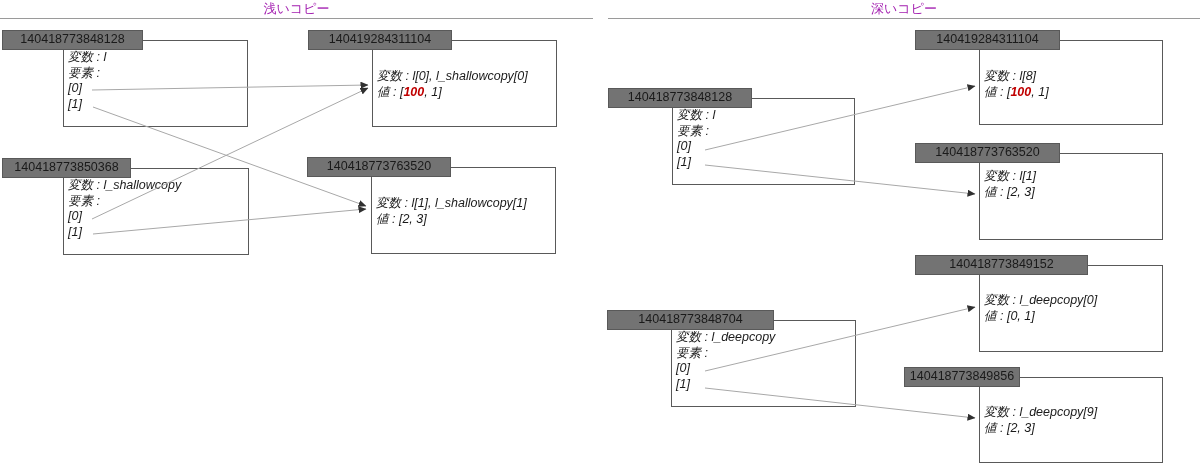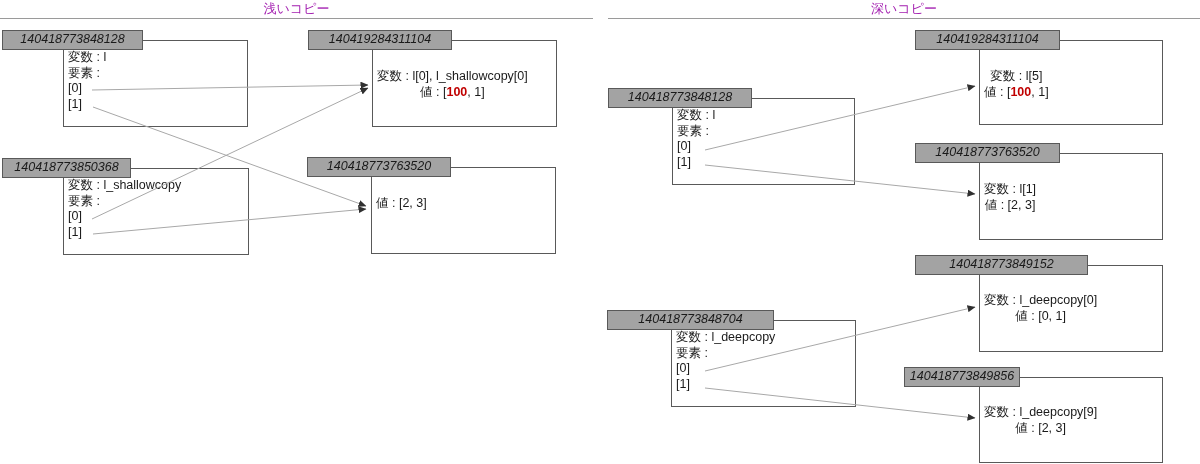--- a/index.html
+++ b/index.html
@@ -8,30 +8,30 @@
     font-family:"Liberation Sans","DejaVu Sans",sans-serif;
     color:#1a1a1a; overflow:hidden;
   }
   .header {
     position:absolute; top:0; height:18px;
     border-bottom:1.5px solid #9a9a9a;
     text-align:center; font-size:13px; line-height:17px; color:#a21caf;
   }
   .tab {
     position:absolute; height:20px; box-sizing:border-box;
-    border:1.4px solid #595959; background:#a3a3a3; z-index:3;
-    text-align:center; font-size:12.5px; line-height:17.5px;font-style:italic;
+    border:1.4px solid #595959; background:#737373; z-index:3;
+    text-align:center; font-size:12.5px; line-height:17.5px;
   }
   .mbox {
     position:absolute; box-sizing:border-box;
     border:1.4px solid #595959; background:#ffffff; z-index:1;
   }
-  .txt { position:absolute; z-index:2; font-size:12.5px; white-space:nowrap; }
+  .txt { position:absolute; z-index:2; font-size:12.5px; white-space:nowrap;font-style:italic; }
   .ltxt .ln { line-height:15.6px; }
-  .vtxt .ln { line-height:16px;text-align:center; }
+  .vtxt .ln { line-height:16px; }
   .hl { color:#c00000; font-weight:bold; }
   svg.arrows { position:absolute; left:0; top:0; z-index:4; pointer-events:none; }
 </style>
 </head>
 <body>
 
 <div class="header" style="left:0;width:593px">
   <span>浅いコピー</span>
 </div>
 <div class="header" style="left:608px;width:592px">
@@ -68,20 +68,21 @@
     <div class="txt vtxt" style="left:377px;top:68px">
       <div class="ln">変数 : l[0], l_shallowcopy[0]</div>
       <div class="ln"><span>値 : [</span><span class="hl">100</span><span>, 1]</span></div>
     </div>
   </div>
 
   <div>
     <div class="tab" style="left:307px;top:157px;width:144px">140418773763520</div>
     <div class="mbox" style="left:371px;top:167px;width:185px;height:87px"></div>
     <div class="txt vtxt" style="left:376px;top:195px">
+      <div class="ln">変数 : l[1], l_shallowcopy[1]</div>
       <div class="ln"><span>値 : [2, 3]</span><span class="hl"></span><span></span></div>
     </div>
   </div>
 
 </div>
 
 <div>
 
   <div>
     <div class="tab" style="left:608px;top:88px;width:144px">140418773848128</div>
@@ -91,29 +92,29 @@
       <div class="ln">要素 :</div>
       <div class="ln">[0]</div>
       <div class="ln">[1]</div>
     </div>
   </div>
 
   <div>
     <div class="tab" style="left:915px;top:30px;width:145px">140419284311104</div>
     <div class="mbox" style="left:979px;top:40px;width:184px;height:85px"></div>
     <div class="txt vtxt" style="left:984px;top:68px">
-      <div class="ln">変数 : l[5]</div>
+      <div class="ln">変数 : l[8]</div>
       <div class="ln"><span>値 : [</span><span class="hl">100</span><span>, 1]</span></div>
     </div>
   </div>
 
   <div>
     <div class="tab" style="left:915px;top:143px;width:145px">140418773763520</div>
     <div class="mbox" style="left:979px;top:153px;width:184px;height:87px"></div>
-    <div class="txt vtxt" style="left:984px;top:181px">
+    <div class="txt vtxt" style="left:984px;top:168px">
       <div class="ln">変数 : l[1]</div>
       <div class="ln"><span>値 : [2, 3]</span><span class="hl"></span><span></span></div>
     </div>
   </div>
 
   <div>
     <div class="tab" style="left:915px;top:255px;width:173px">140418773849152</div>
     <div class="mbox" style="left:979px;top:265px;width:184px;height:87px"></div>
     <div class="txt vtxt" style="left:984px;top:292px">
       <div class="ln">変数 : l_deepcopy[0]</div>

